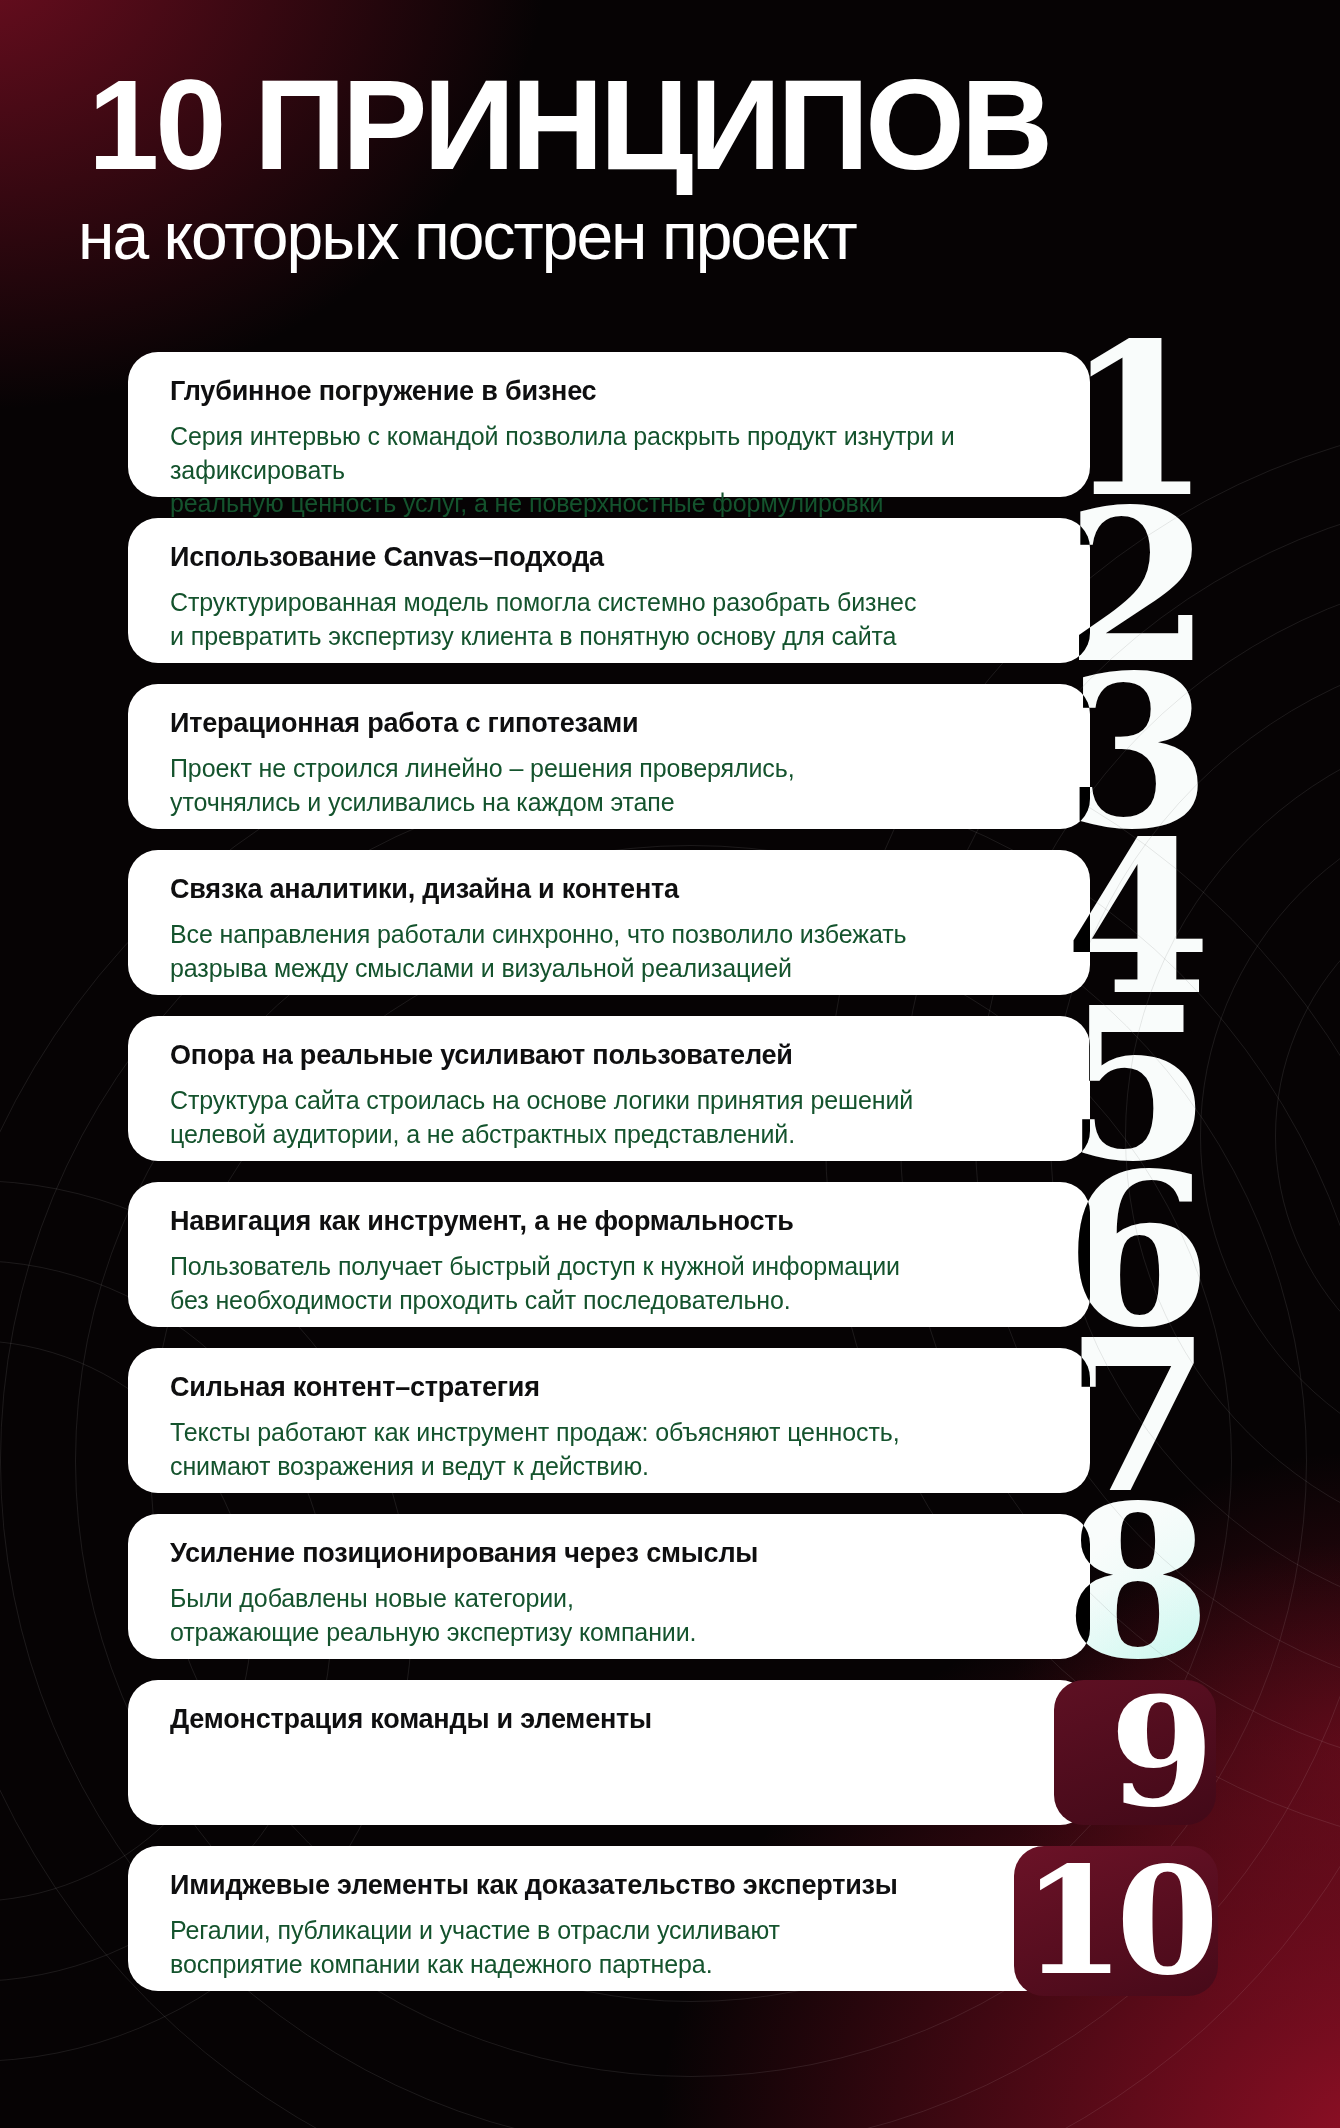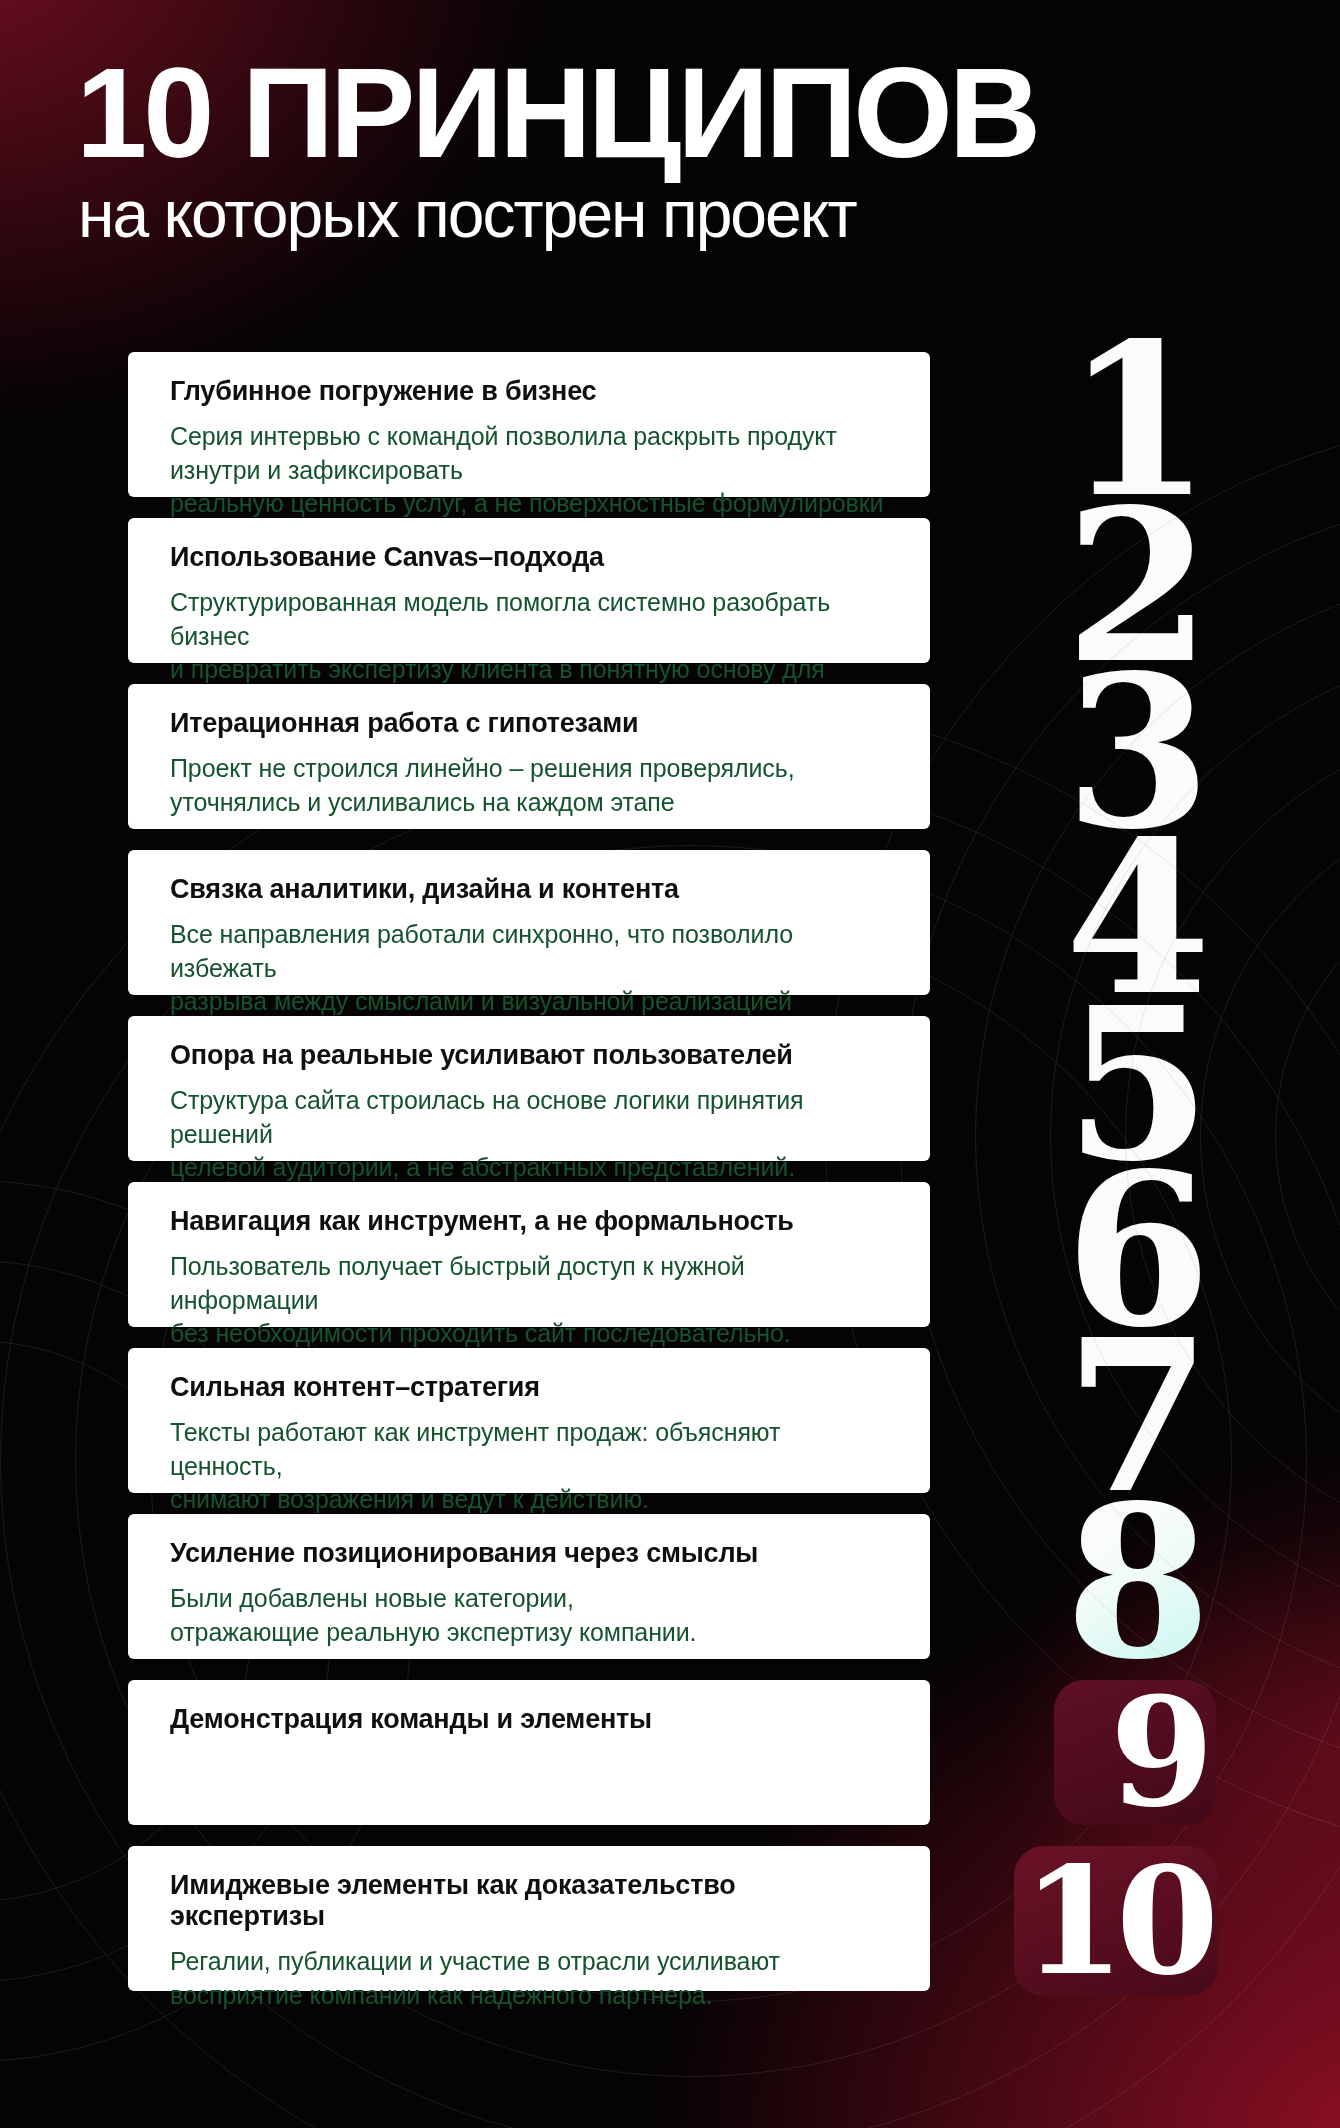--- a/index.html
+++ b/index.html
@@ -13,32 +13,32 @@
       radial-gradient(950px 760px at -40px -60px, rgba(122,15,35,.92), rgba(122,15,35,0) 62%),
       radial-gradient(1150px 950px at 104% 101%, rgba(155,16,40,.95), rgba(155,16,40,0) 64%),
       radial-gradient(520px 420px at 102% 82%, rgba(120,14,32,.55), rgba(120,14,32,0) 70%),
       #060304;
   }
   
   .ring{position:absolute;border:1.6px solid rgba(255,255,255,.09);border-radius:50%;z-index:0;}
   
   .header{position:absolute;left:76px;top:48px;z-index:1;color:#fff;}
   .title{
-    margin:0;font-weight:800;font-size:128px;line-height:1.02;
+    margin:12px;font-weight:800;font-size:128px;line-height:1.02;
     letter-spacing:-4px;white-space:nowrap;
   }
   .subtitle{
     margin:2px 0 0 2px;font-weight:400;font-size:66px;line-height:1.0;
     letter-spacing:-2px;white-space:nowrap;
   }
   
   .card{
-    position:absolute;left:128px;width:802px;height:145px;
+    position:absolute;left:128px;width:962px;height:145px;
     top:calc(352px + var(--i)*166px);
-    background:#ffffff;border-radius:6px;
+    background:#ffffff;border-radius:30px;
     box-sizing:border-box;padding:24px 42px 0 42px;
     z-index:1;
   }
   .card-title{
     margin:0 0 13px 0;font-size:27px;font-weight:700;color:#0f0f10;
     letter-spacing:-.2px;
   }
   .card-desc{
     margin:0;font-size:25px;font-weight:400;color:#14532d;
     line-height:1.34;white-space:pre-line;letter-spacing:-.1px;

